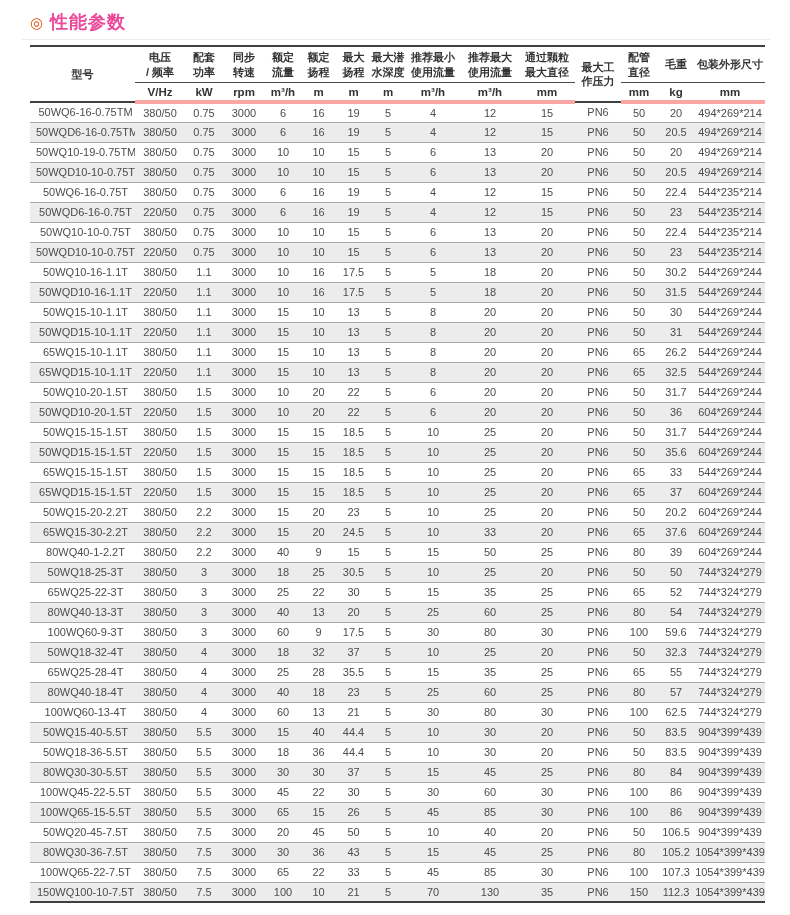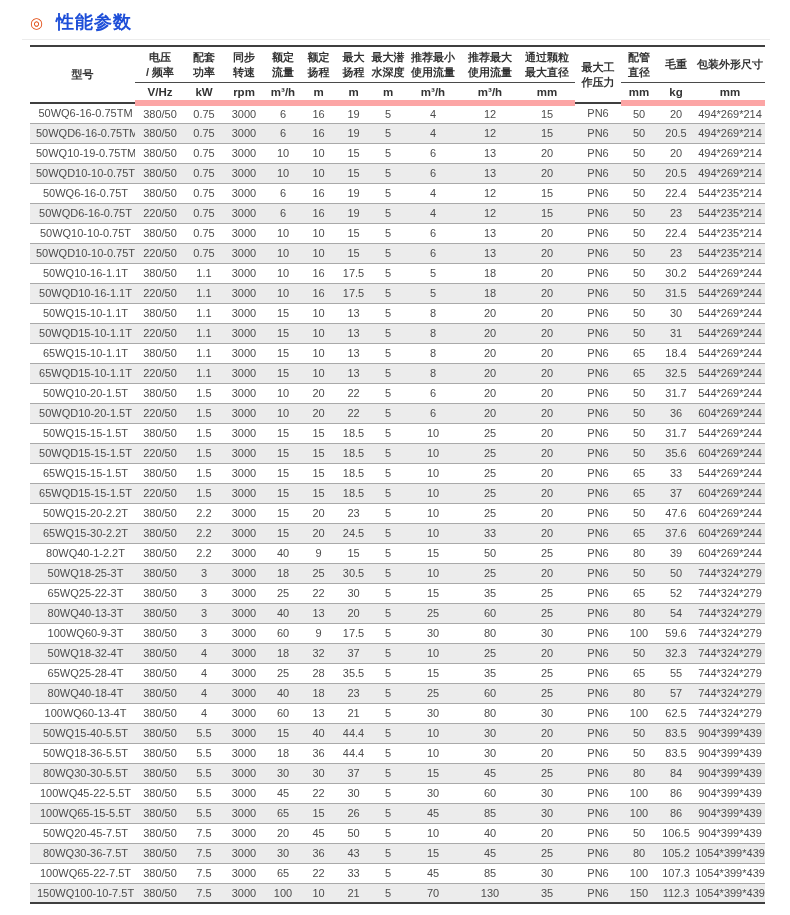--- a/index.html
+++ b/index.html
@@ -6,21 +6,21 @@
   body {
     width: 790px; height: 915px;
     background: #ffffff;
     font-family: "Liberation Sans", "DejaVu Sans", sans-serif;
     overflow: hidden;
   }
   .page { padding: 10px 25px 0 30px; }
 
   .section-header { display: flex; align-items: center; gap: 7px; height: 24px; }
   .title-icon { color: #e2490f; font-size: 15px; font-weight: bold; line-height: 1; }
-  .page-title { color: #1d4ed8; font-size: 18px; font-weight: bold; margin: 6px; letter-spacing: 1px; }
+  .page-title { color: #ec4899; font-size: 18px; font-weight: bold; margin: 0; letter-spacing: 1px; }
   .title-rule { height: 1px; background: #ececec; margin: 5px 0 0 -8px; width: 748px; }
 
   table.spec {
     border-collapse: collapse;
     table-layout: fixed;
     width: 735px;
     margin-top: 5px;
     border-top: 2px solid #3f3f3f;
   }
   th { font-weight: bold; color: #333333; padding: 0; }
@@ -28,21 +28,21 @@
     font-size: 11px; line-height: 1.3;
     white-space: pre-line;
     vertical-align: middle;
     height: 33px;
     border-bottom: 1px solid #4a4a4a;
     padding: 1px 0;
   }
   th.span2 { border-bottom: 2px solid #3f3f3f; }
   tr.unit-row th {
     height: 17px; font-size: 11.5px;
-    border-bottom: 6px solid #fca5a5;
+    border-bottom: 4px solid #fca5a5;
     vertical-align: middle;
   }
   tbody td {
     height: 20px; box-sizing: border-box;
     font-size: 11px; color: #4c4c4c;
     text-align: center;
     border-bottom: 1px solid #a9a9a9;
     padding: 0;
     white-space: nowrap; overflow: hidden;
   }
@@ -336,21 +336,21 @@
           <td class="val">3000</td>
           <td class="val">15</td>
           <td class="val">10</td>
           <td class="val">13</td>
           <td class="val">5</td>
           <td class="val">8</td>
           <td class="val">20</td>
           <td class="val">20</td>
           <td class="val">PN6</td>
           <td class="val">65</td>
-          <td class="val">18.4</td>
+          <td class="val">26.2</td>
           <td class="val">544*269*244</td>
         </tr>
         <tr>
           <td class="model">65WQD15-10-1.1T</td>
           <td class="val">220/50</td>
           <td class="val">1.1</td>
           <td class="val">3000</td>
           <td class="val">15</td>
           <td class="val">10</td>
           <td class="val">13</td>
@@ -472,21 +472,21 @@
           <td class="val">3000</td>
           <td class="val">15</td>
           <td class="val">20</td>
           <td class="val">23</td>
           <td class="val">5</td>
           <td class="val">10</td>
           <td class="val">25</td>
           <td class="val">20</td>
           <td class="val">PN6</td>
           <td class="val">50</td>
-          <td class="val">47.6</td>
+          <td class="val">20.2</td>
           <td class="val">604*269*244</td>
         </tr>
         <tr>
           <td class="model">65WQ15-30-2.2T</td>
           <td class="val">380/50</td>
           <td class="val">2.2</td>
           <td class="val">3000</td>
           <td class="val">15</td>
           <td class="val">20</td>
           <td class="val">24.5</td>

